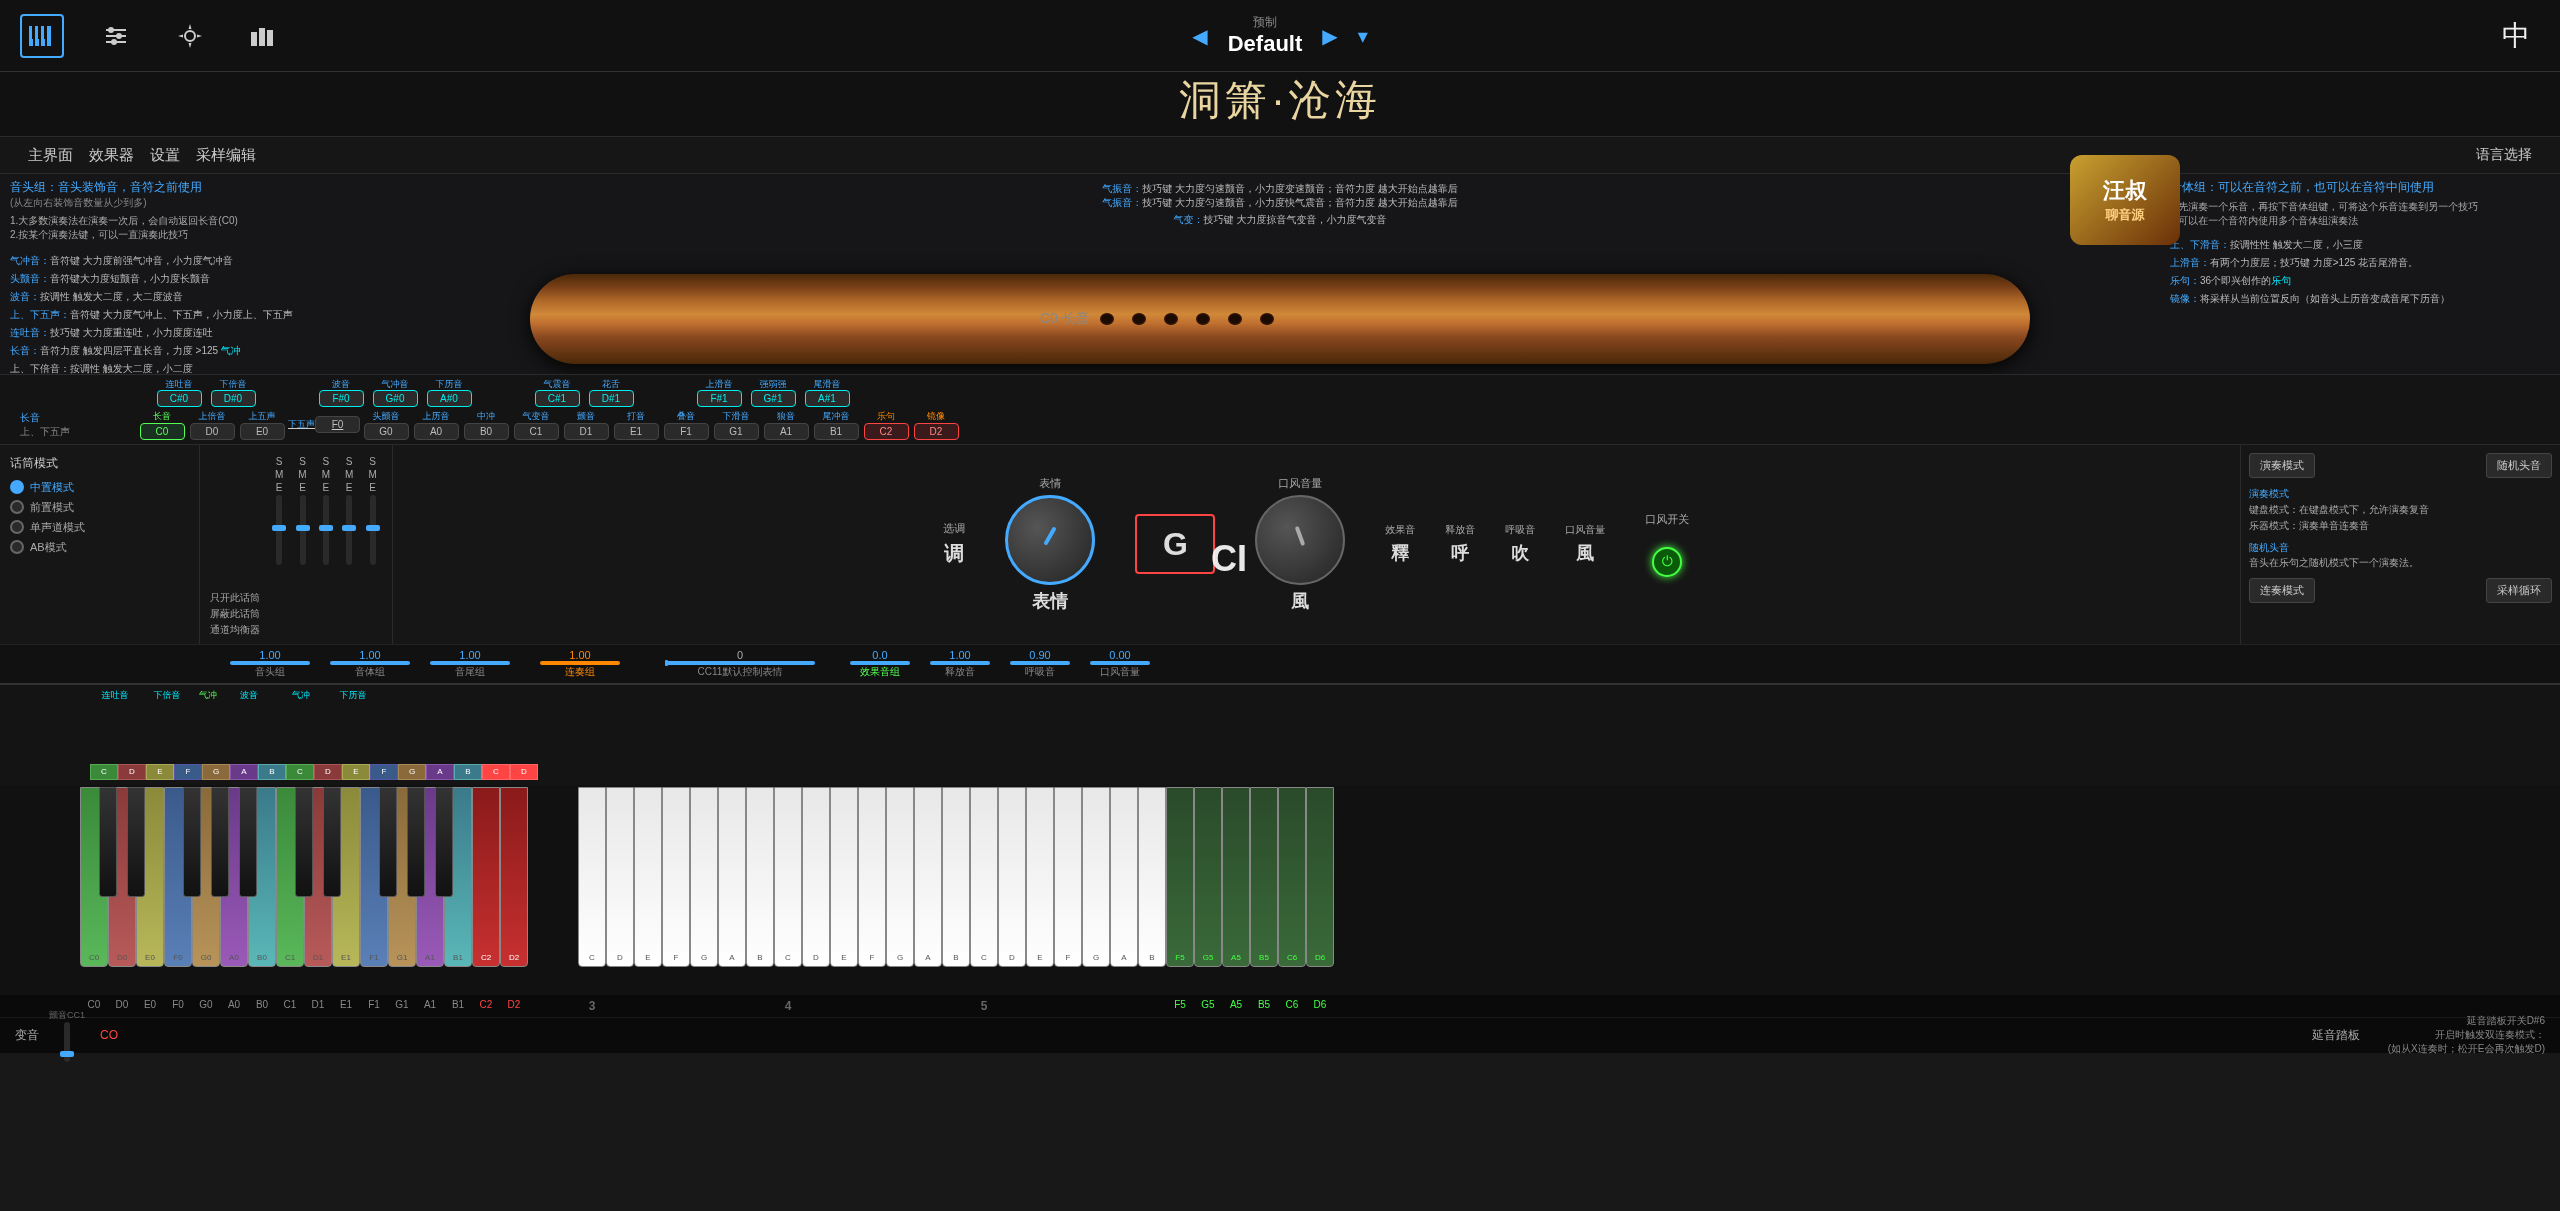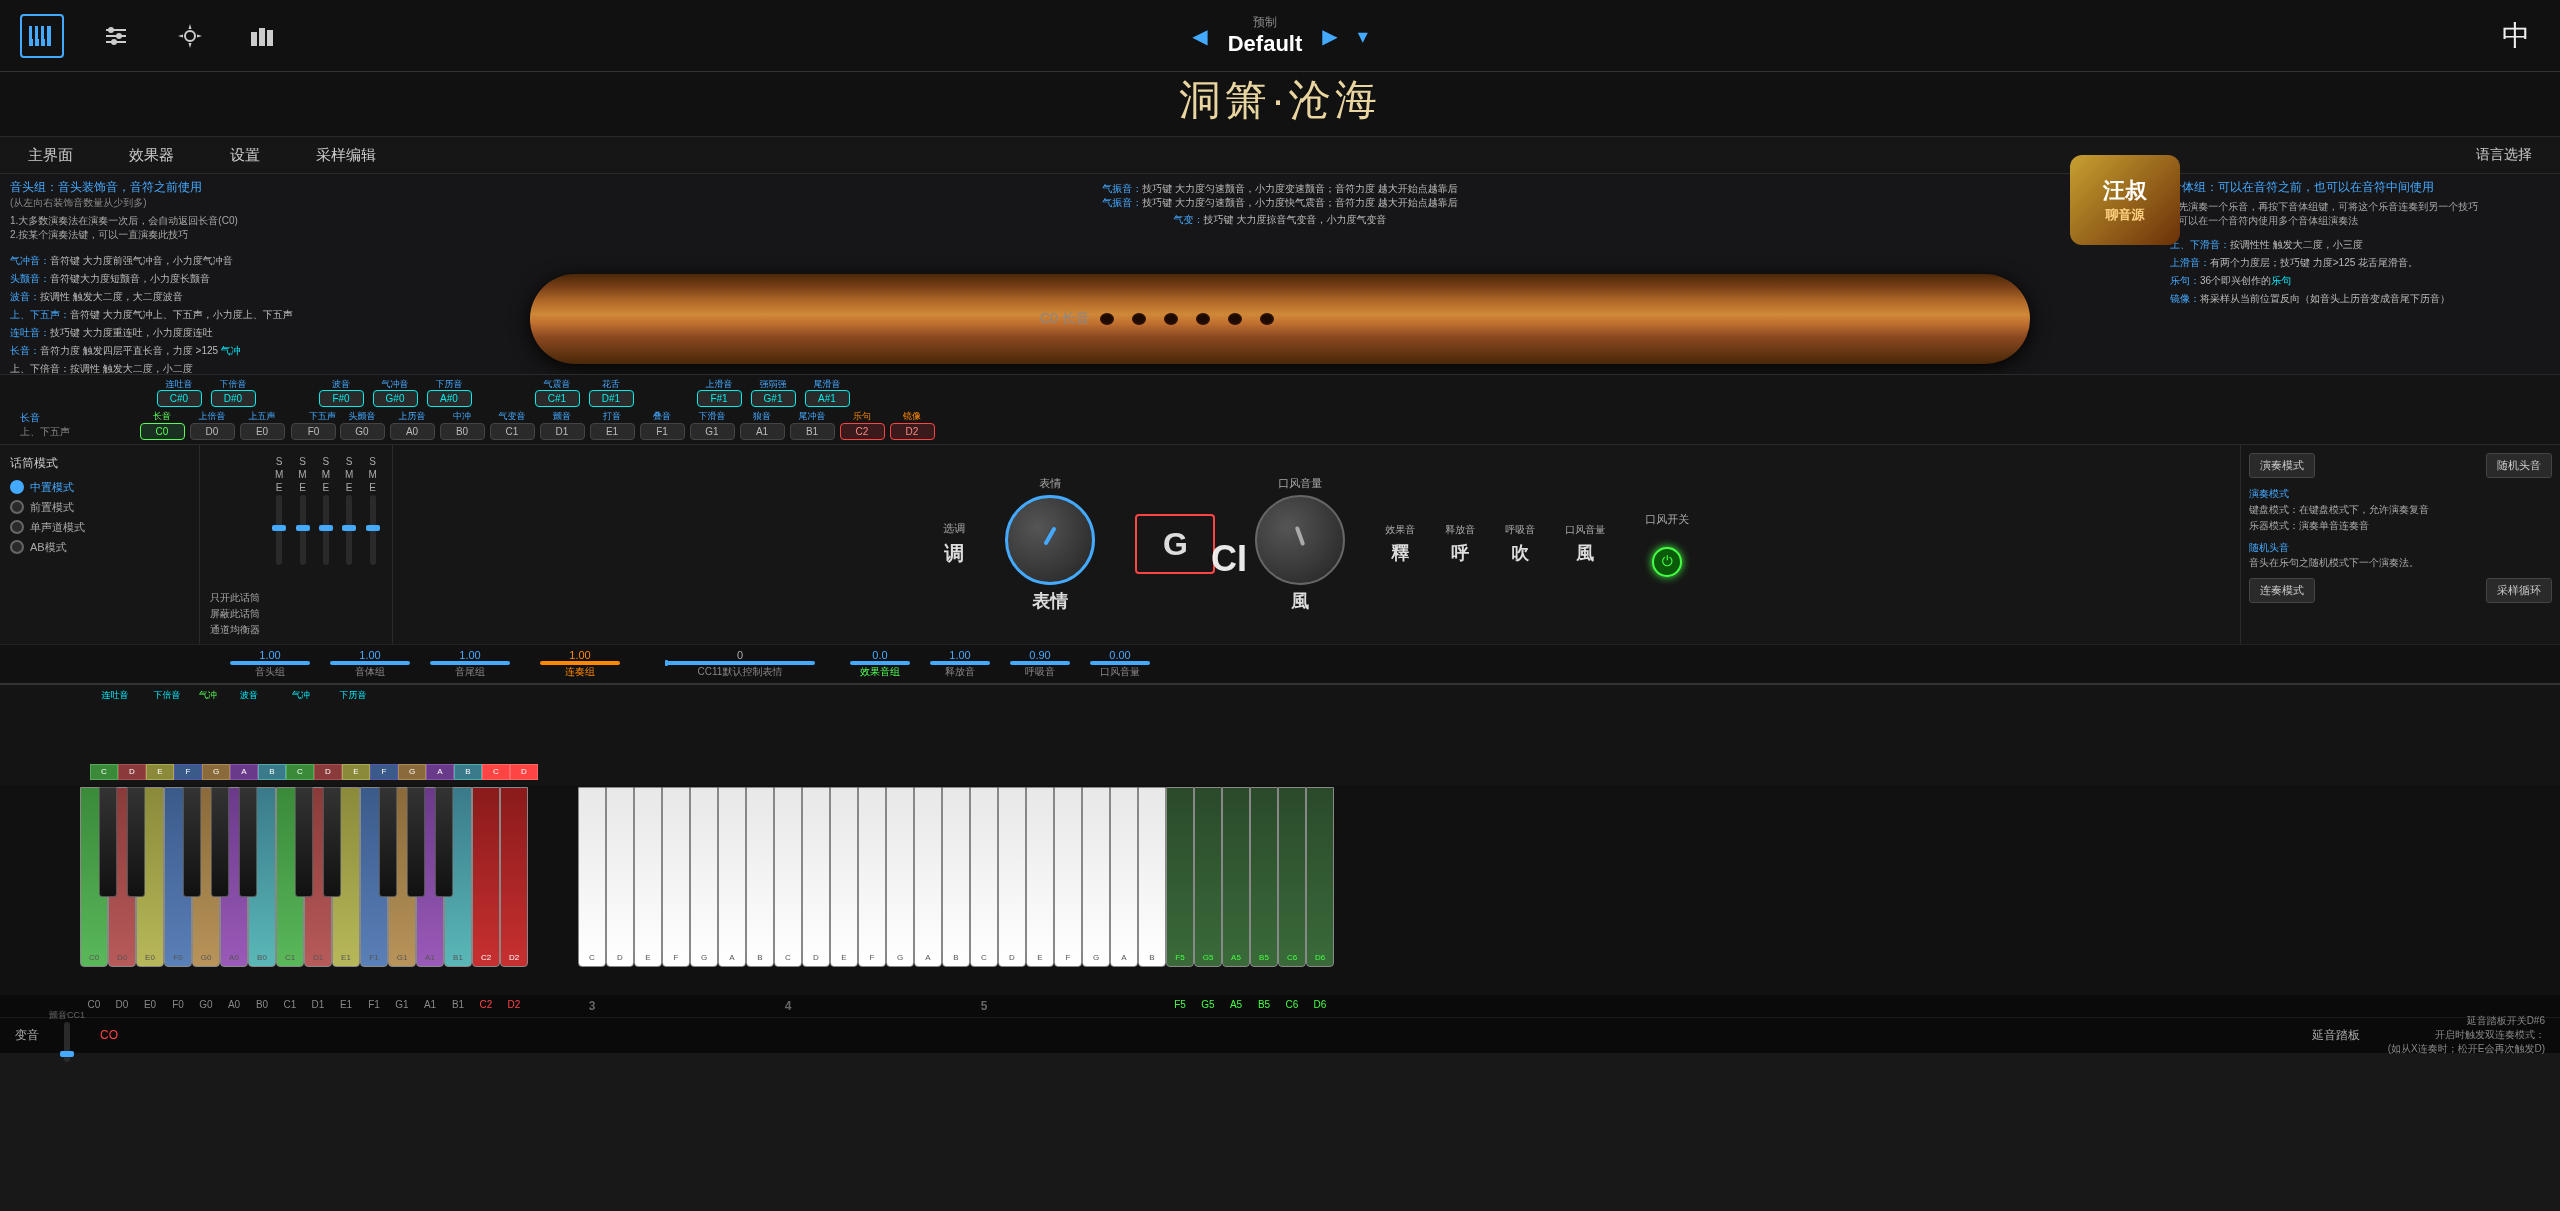--- a/index.html
+++ b/index.html
@@ -92,21 +92,20 @@
 
     
     .nav-bar {
       background: #161616;
       height: 38px;
       display: flex;
       align-items: center;
       padding: 0 20px;
       border-top: 1px solid #2a2a2a;
       border-bottom: 1px solid #2a2a2a;
-      gap: 40px;
     }
     .nav-item {
       color: #ccc;
       font-size: 15px;
       cursor: pointer;
       padding: 4px 8px;
     }
     .nav-right {
       margin-left: auto;
       color: #ccc;
@@ -444,21 +443,21 @@
           <div class="key-btn active" style="background:#1a3020;border-color:#5f5;color:#5f5;">C0</div>
         </div>
         <div style="display:flex;flex-direction:column;align-items:center;min-width:48px;">
           <div style="font-size:9px;color:#4af;text-align:center;">上倍音</div>
           <div class="key-btn">D0</div>
         </div>
         <div style="display:flex;flex-direction:column;align-items:center;min-width:48px;">
           <div style="font-size:9px;color:#4af;text-align:center;">上五声</div>
           <div class="key-btn">E0</div>
         </div>
-        <div style="display:flex;flex-direction:column;align-items:flex-end;min-width:48px;">
+        <div style="display:flex;flex-direction:row;align-items:center;min-width:48px;text-decoration:underline;">
           <div style="font-size:9px;color:#4af;text-align:center;">下五声</div>
           <div class="key-btn">F0</div>
         </div>
         <div style="display:flex;flex-direction:column;align-items:center;min-width:48px;">
           <div style="font-size:9px;color:#4af;text-align:center;">头颤音</div>
           <div class="key-btn">G0</div>
         </div>
         <div style="display:flex;flex-direction:column;align-items:center;min-width:48px;">
           <div style="font-size:9px;color:#4af;text-align:center;">上历音</div>
           <div class="key-btn">A0</div>

